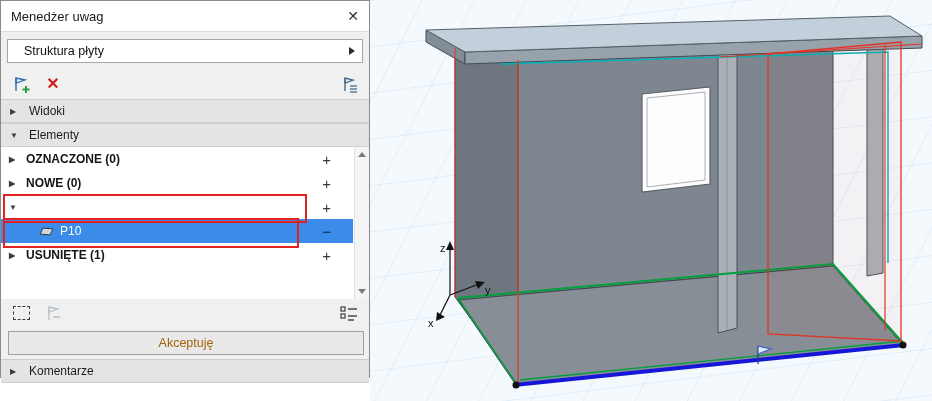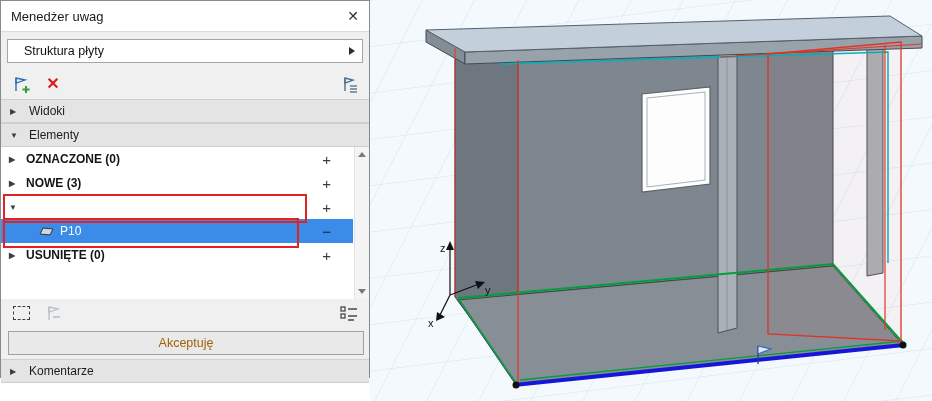--- a/index.html
+++ b/index.html
@@ -167,38 +167,38 @@
 
     <div class="list">
       <div class="rows">
         <div class="row">
           <span class="arrow">▶</span>
           <span>OZNACZONE (0)</span>
           <span class="action">+</span>
         </div>
         <div class="row">
           <span class="arrow">▶</span>
-          <span>NOWE (3)</span>
+          <span>NOWE (0)</span>
           <span class="action">+</span>
         </div>
         <div class="row">
           <span class="arrow">▼</span>
           <span class="action">+</span>
         </div>
         <div class="row selected">
           <span class="arrow"></span>
           <svg width="15" height="11">
             <polygon points="1,8 4,2 14,3 11,9" fill="#cfd6dd" stroke="#2a3540" stroke-width="1"></polygon>
           </svg>
           <span>P10</span>
           <span class="action">−</span>
         </div>
         <div class="row">
           <span class="arrow">▶</span>
-          <span>USUNIĘTE (0)</span>
+          <span>USUNIĘTE (1)</span>
           <span class="action">+</span>
         </div>
       </div>
       <div class="redbox b1"></div>
       <div class="redbox b2"></div>
       <div class="scrollbar">
         <span class="scroll-up"></span>
         <span class="scroll-down"></span>
       </div>
     </div>

